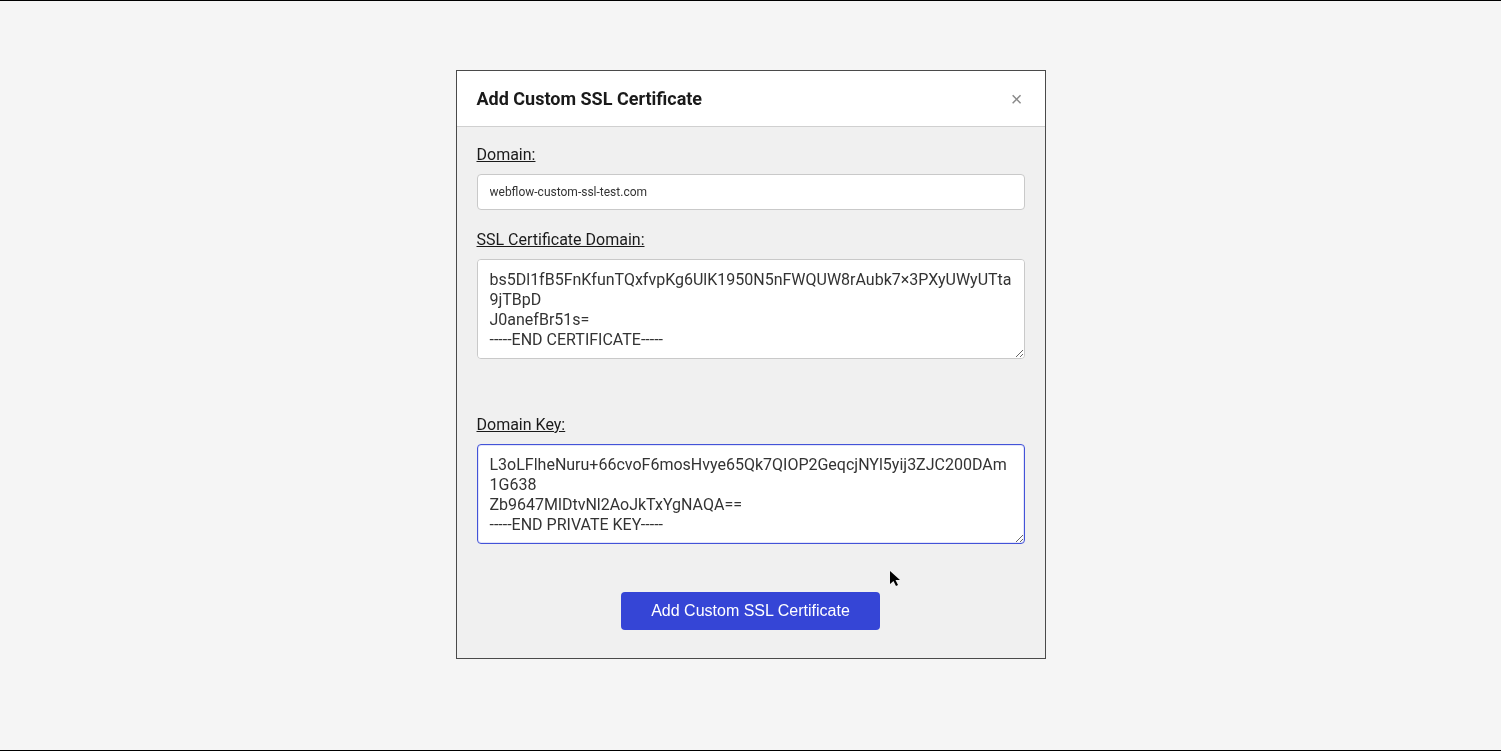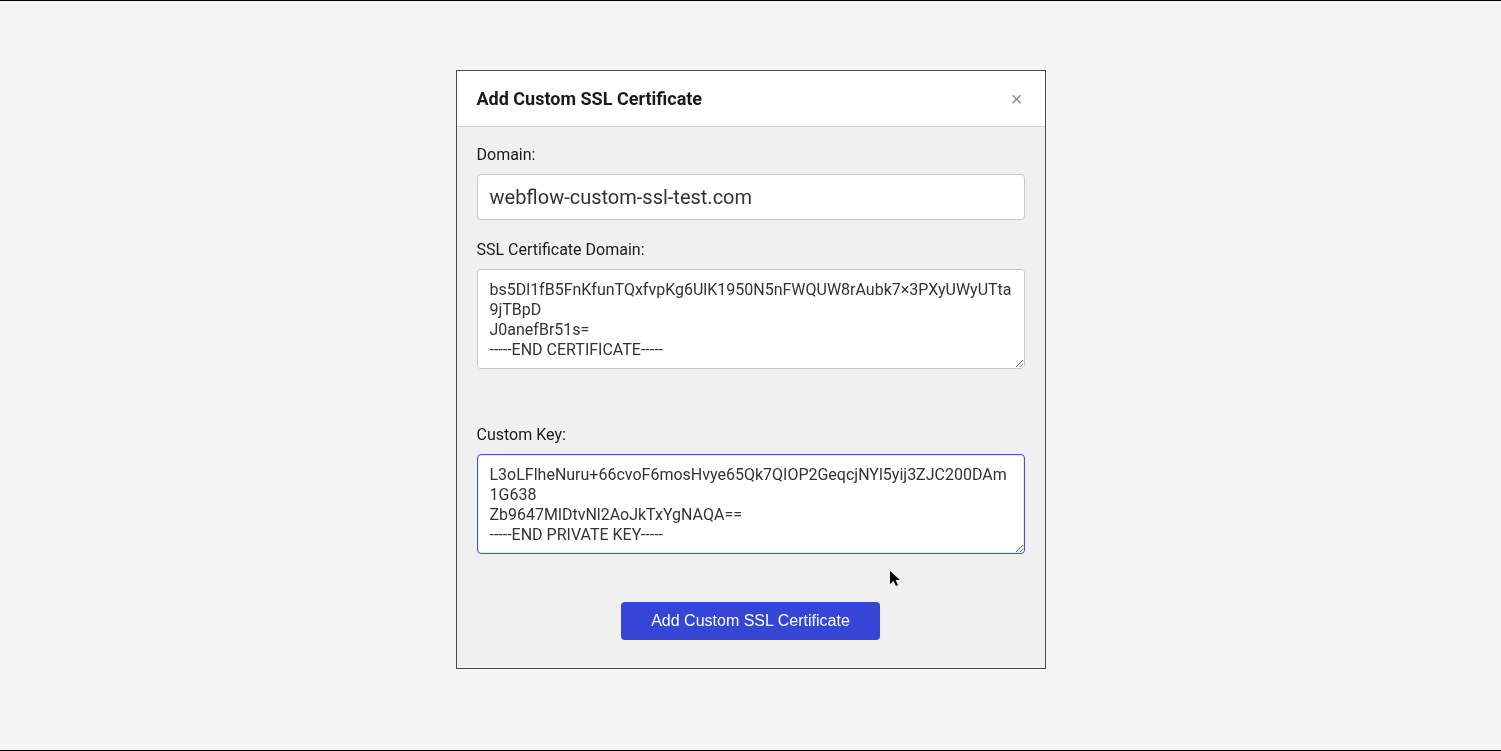--- a/index.html
+++ b/index.html
@@ -57,37 +57,38 @@
       background: none;
       border: none;
       font-size: 20px;
       color: #8a8a8a;
       cursor: pointer;
       line-height: 1;
       padding: 0 2px;
     }
     .modal-body {
       padding: 18px 20px 28px 20px;
+      text-decoration: underline;
     }
     .form-group {
       margin-bottom: 20px;
     }
     .form-label {
       display: block;
       font-size: 16px;
       color: #1a1a1a;
       margin-bottom: 10px;
     }
     .input-text {
       width: 100%;
       background: #fff;
       border: 1px solid #c9c9c9;
       border-radius: 4px;
       padding: 10px 12px;
-      font-size: 20px;
+      font-size: 12px;
       color: #333;
       font-family: inherit;
       outline: none;
     }
     .textarea {
       width: 100%;
       background: #fff;
       border: 1px solid #c9c9c9;
       border-radius: 4px;
       padding: 10px 12px;
@@ -150,21 +151,21 @@
     <div class="form-group">
       <label class="form-label">SSL Certificate Domain:</label>
       <textarea class="textarea" style="">bs5Dl1fB5FnKfunTQxfvpKg6UlK1950N5nFWQUW8rAubk7×3PXyUWyUTta9jTBpD
 J0anefBr51s=
 -----END CERTIFICATE-----</textarea>
     </div>
 
     <div class="gap"></div>
 
     <div class="form-group">
-      <label class="form-label">Custom Key:</label>
+      <label class="form-label">Domain Key:</label>
       <textarea class="textarea focused" style="">L3oLFlheNuru+66cvoF6mosHvye65Qk7QIOP2GeqcjNYl5yij3ZJC200DAm1G638
 Zb9647MlDtvNl2AoJkTxYgNAQA==
 -----END PRIVATE KEY-----</textarea>
     </div>
 
     <div class="btn-row">
       <button class="primary-btn">Add Custom SSL Certificate</button>
     </div>
 
   </div>

